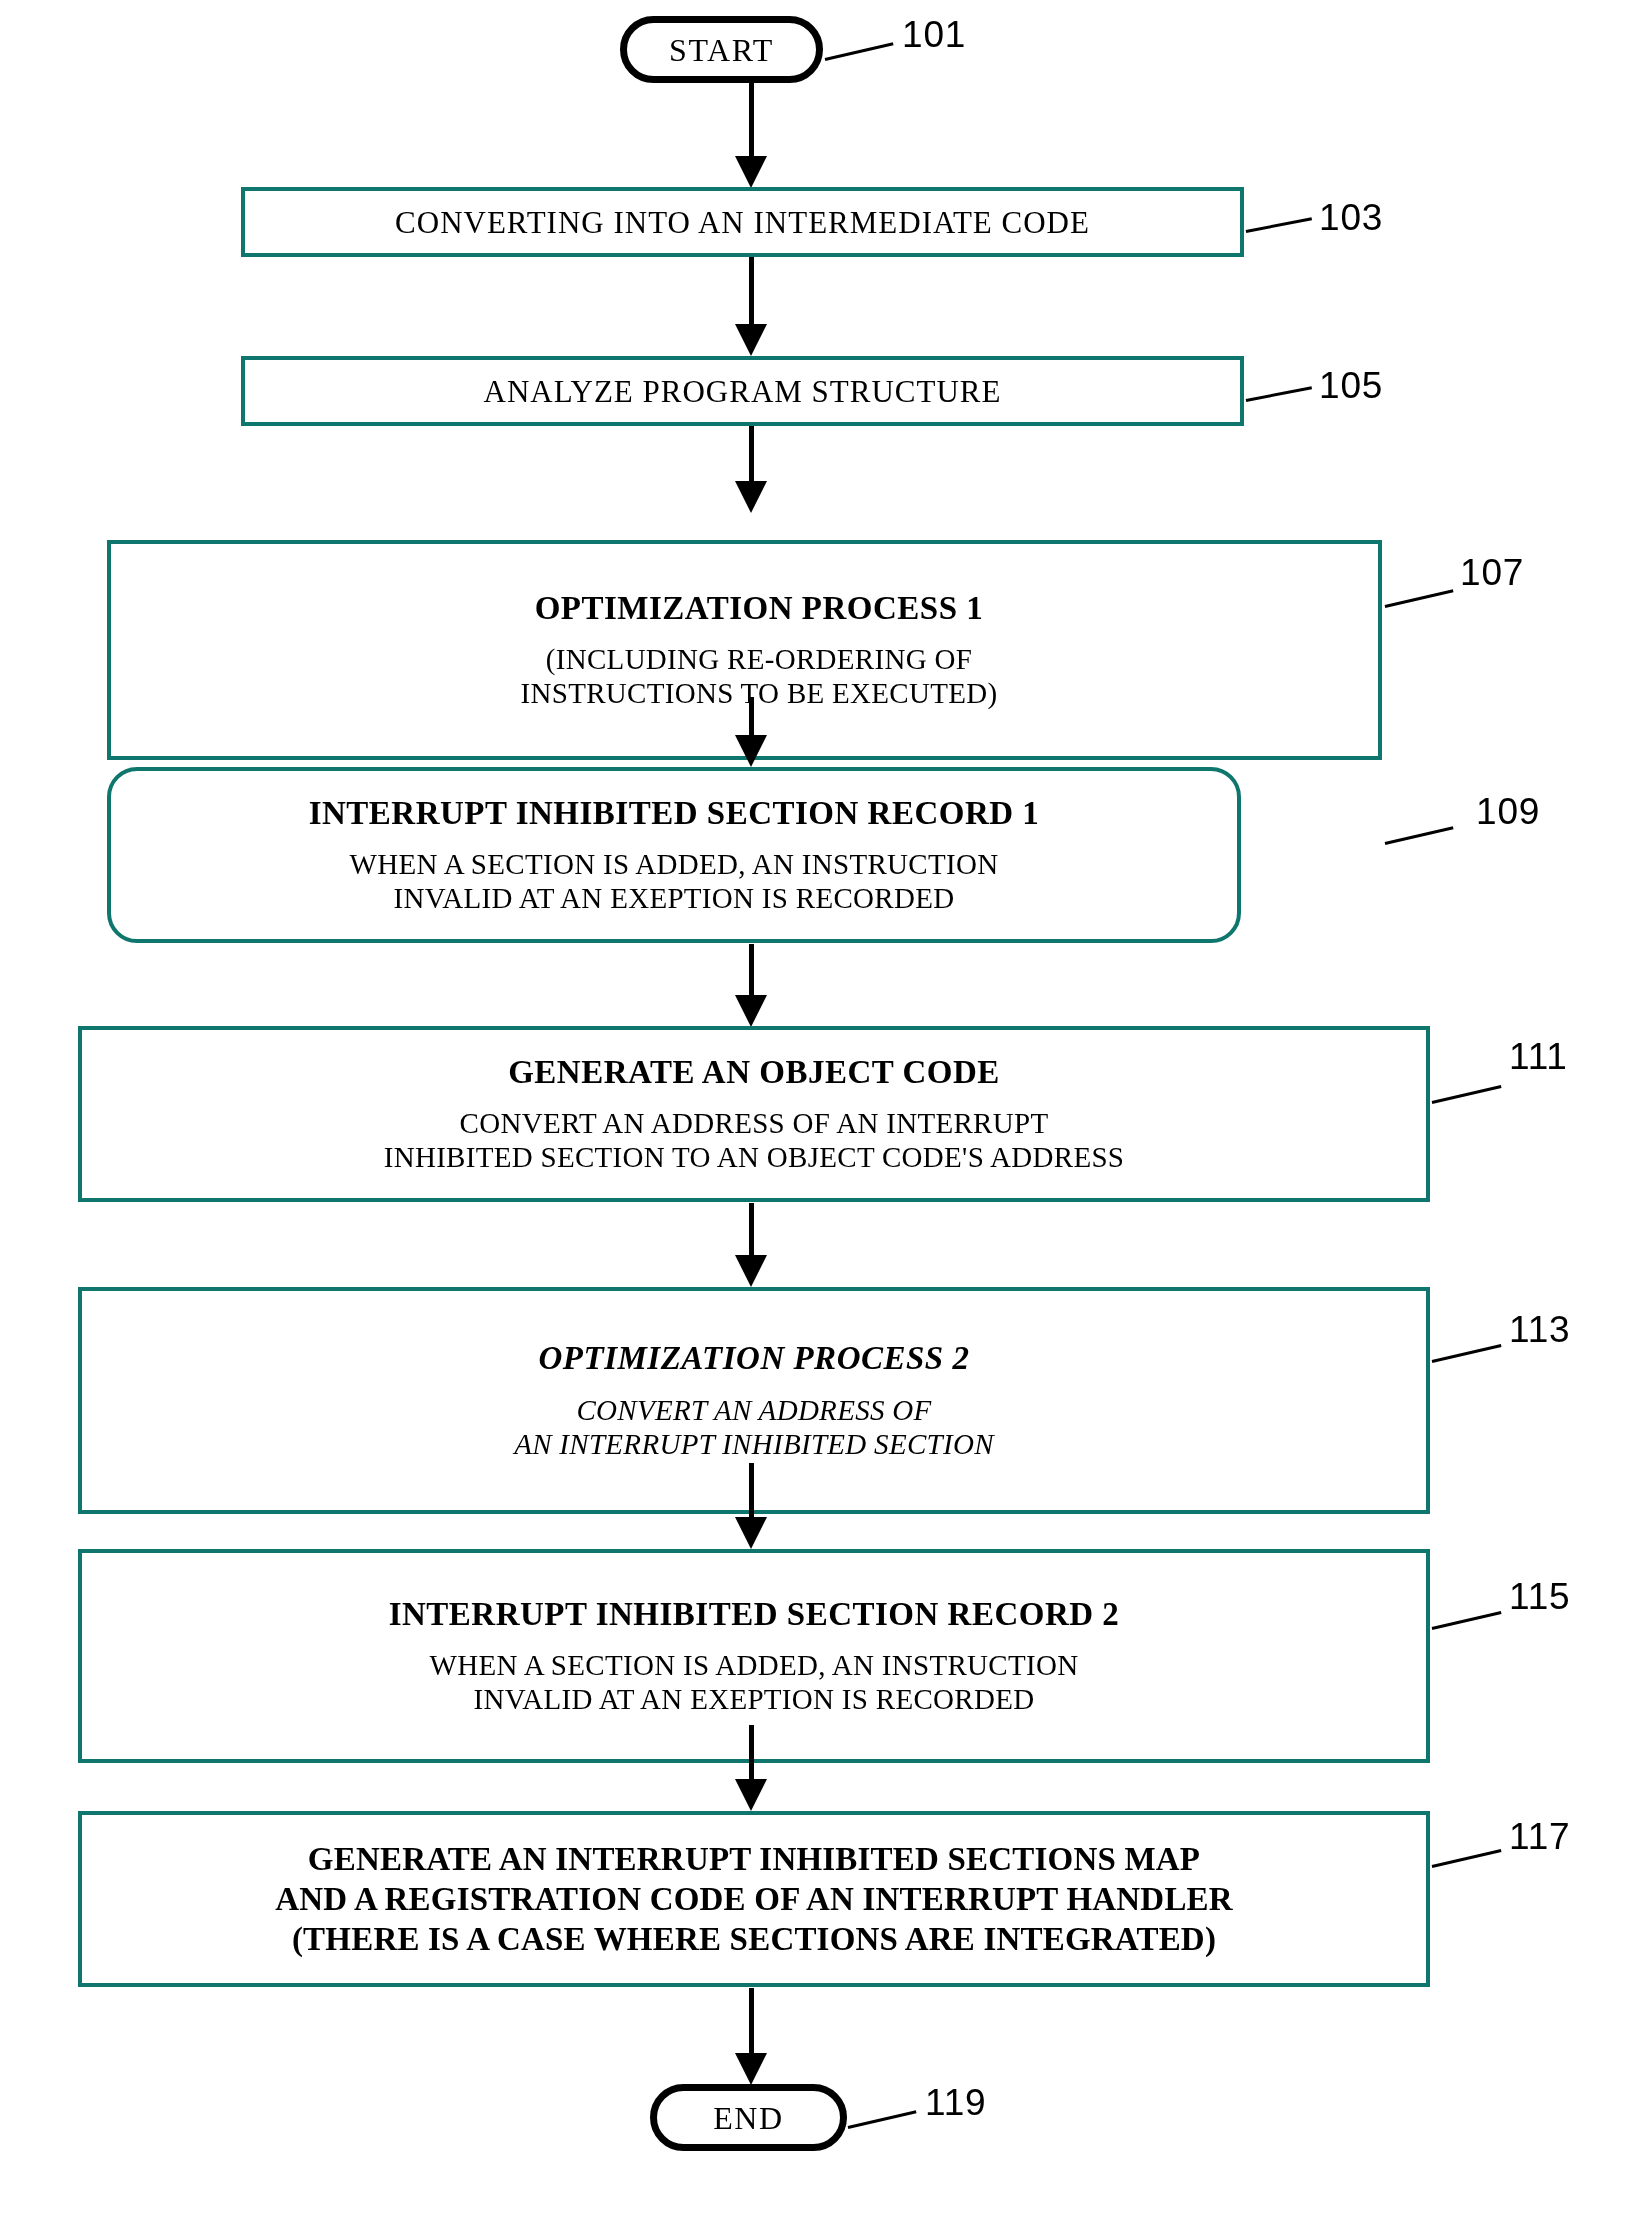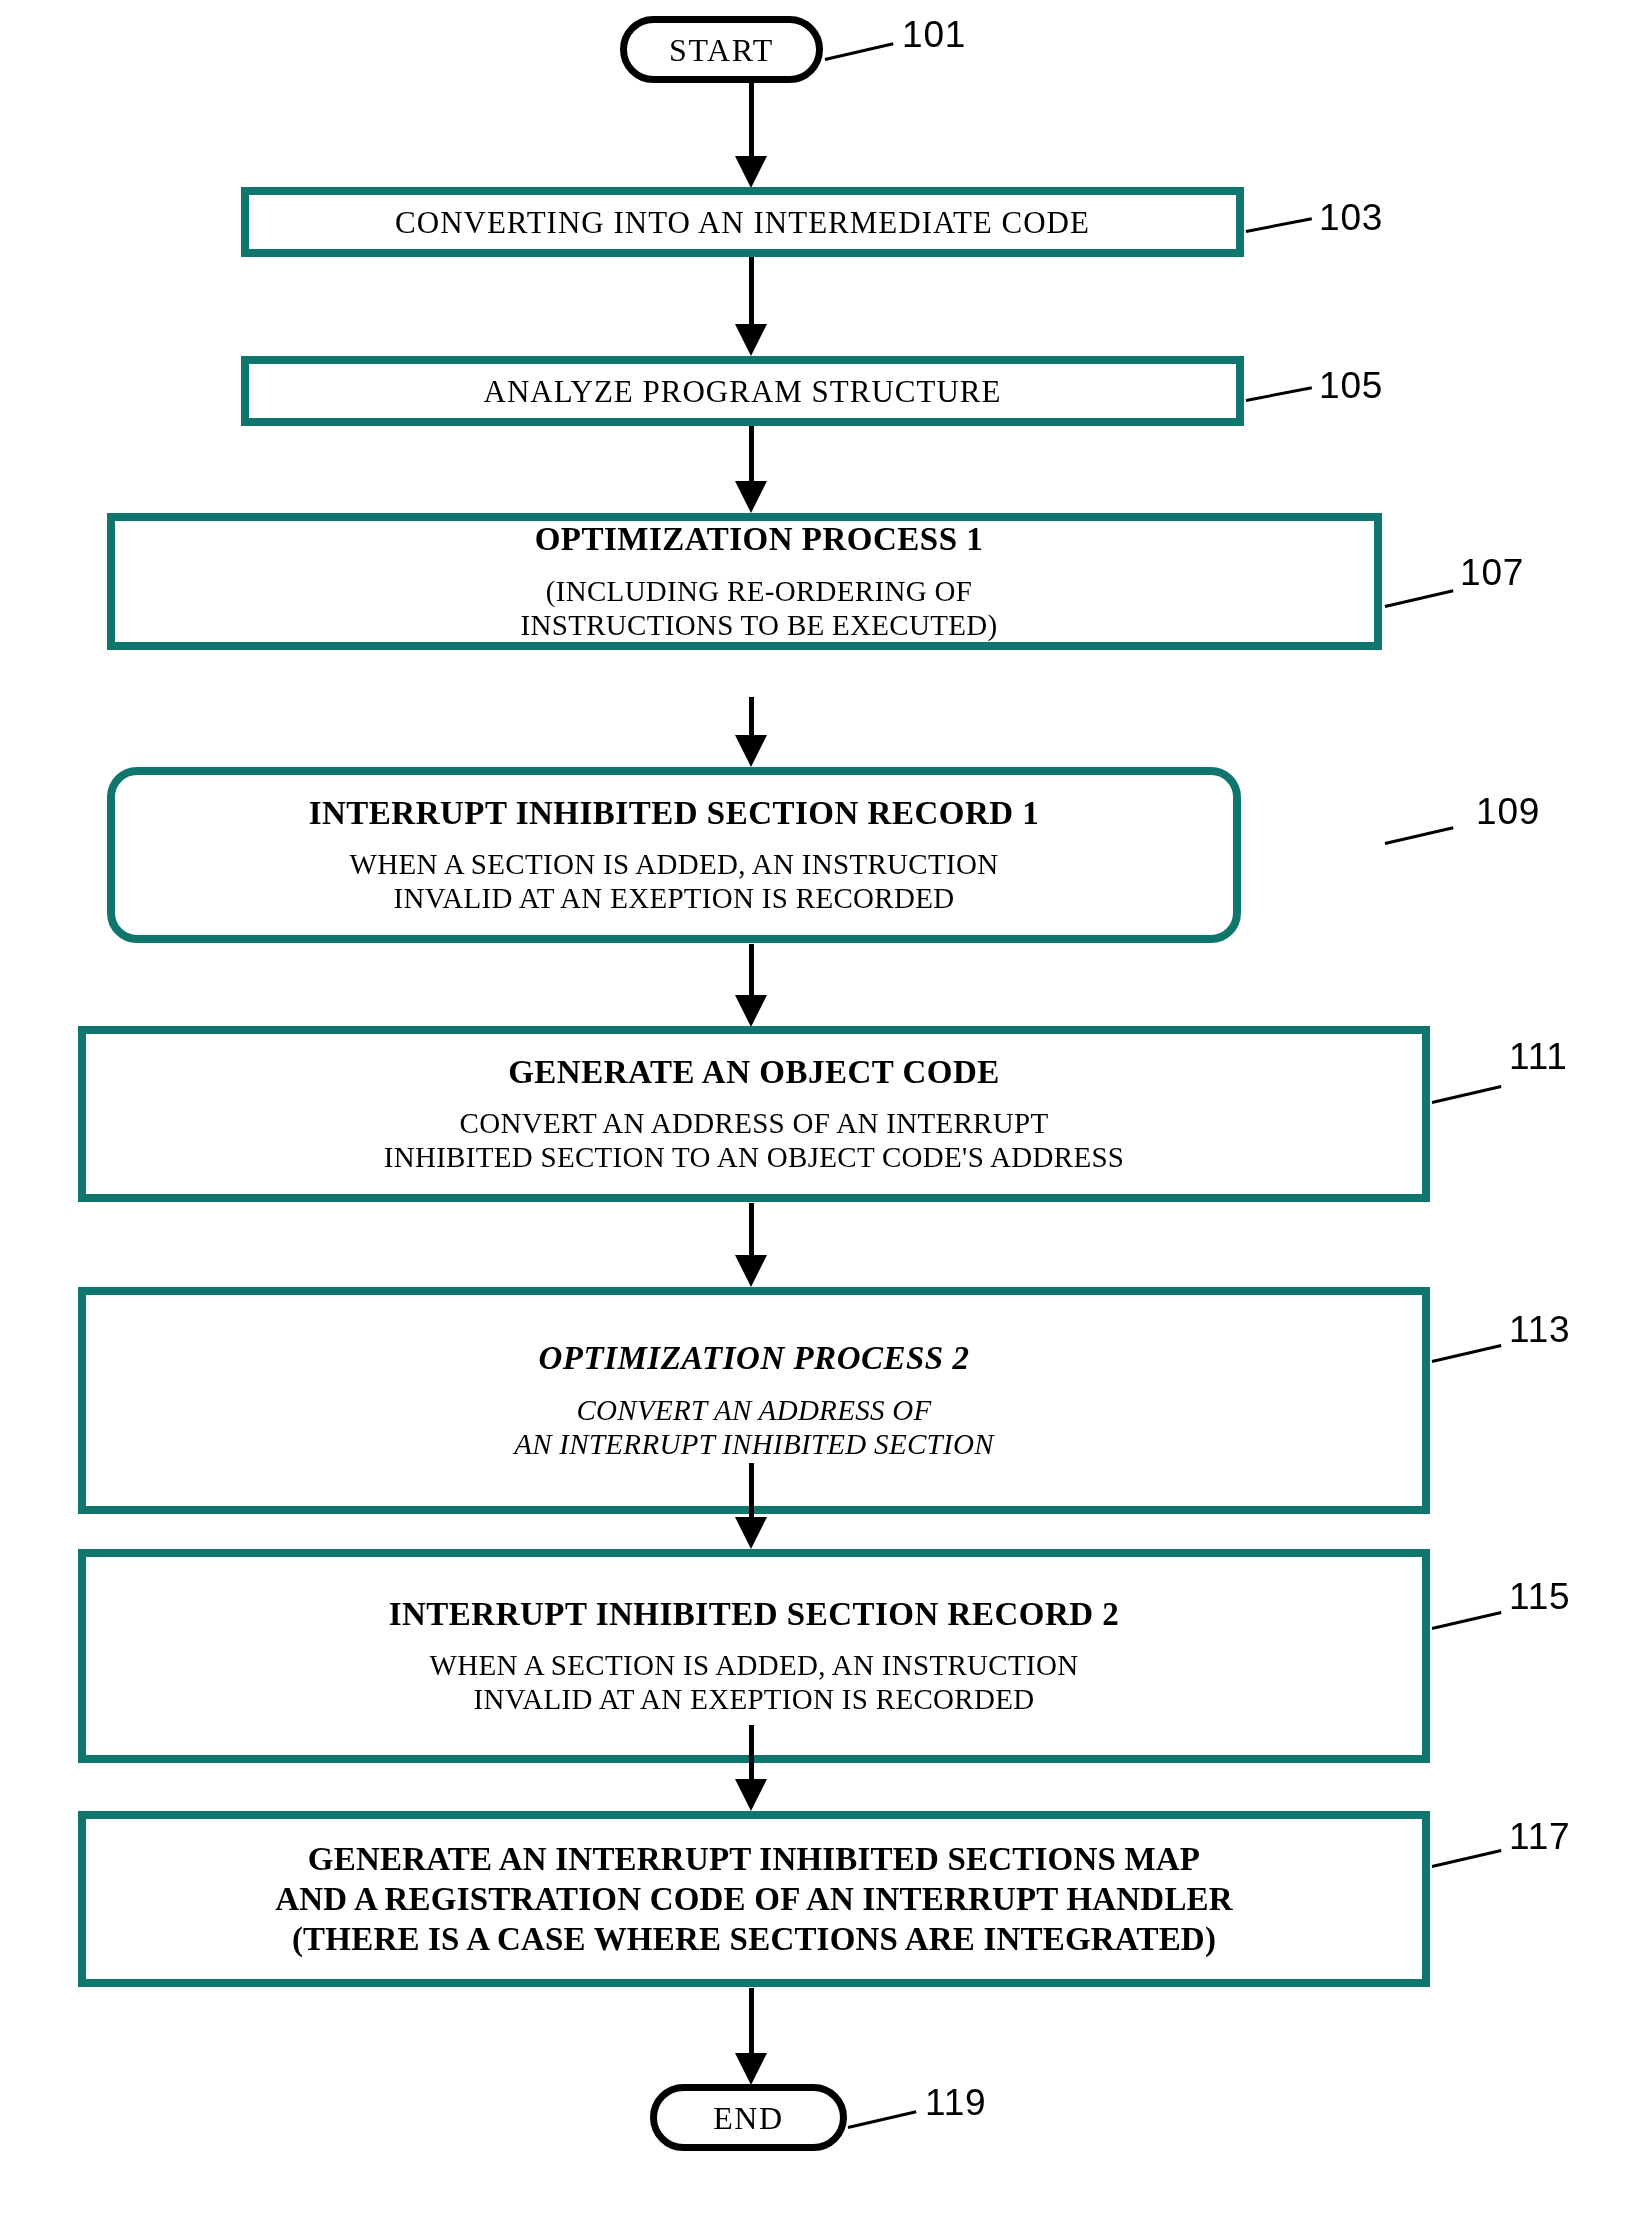--- a/index.html
+++ b/index.html
@@ -38,21 +38,21 @@
     font-size: 32px;
     letter-spacing: 1.6px;
     line-height: 1;
     white-space: nowrap;
   }
 
   
   .proc {
     position: absolute;
     box-sizing: border-box;
-    border: 8px solid #0f766e;
+    border: 4px solid #0f766e;
     background: #fff;
     display: flex;
     flex-direction: column;
     align-items: center;
     justify-content: center;
     text-align: center;
     padding: 0 11px;
   }
   .proc .line {
     font-family: "Liberation Serif", "DejaVu Serif", serif;
@@ -157,21 +157,21 @@
     <span class="line">ANALYZE PROGRAM STRUCTURE</span>
   </div>
   <div class="leader" style="left:1246px; top:399px; width:67px; transform:rotate(-11deg);"></div>
   <div class="refnum" style="left:1319px; top:367px;">105</div>
 
   <div class="arrow" style="left:735px; top:426px; width:33px; height:87px;">
     <div class="shaft" style="height:57px;"></div>
     <div class="headtri"></div>
   </div>
 
-  <div class="proc" style="left:107px; top:513px; width:1275px; height:137px;padding-left:40px;">
+  <div class="proc" style="left:107px; top:540px; width:1275px; height:220px;padding-left:40px;">
     <span class="line head">OPTIMIZATION PROCESS 1</span>
     <div class="gap-lg"></div>
     <span class="line body">(INCLUDING RE-ORDERING OF</span>
     <span class="line body">INSTRUCTIONS TO BE EXECUTED)</span>
   </div>
   <div class="leader" style="left:1385px; top:605px; width:70px; transform:rotate(-13deg);"></div>
   <div class="refnum" style="left:1460px; top:554px;">107</div>
 
   <div class="arrow" style="left:735px; top:697px; width:33px; height:70px;">
     <div class="shaft" style="height:40px;"></div>

